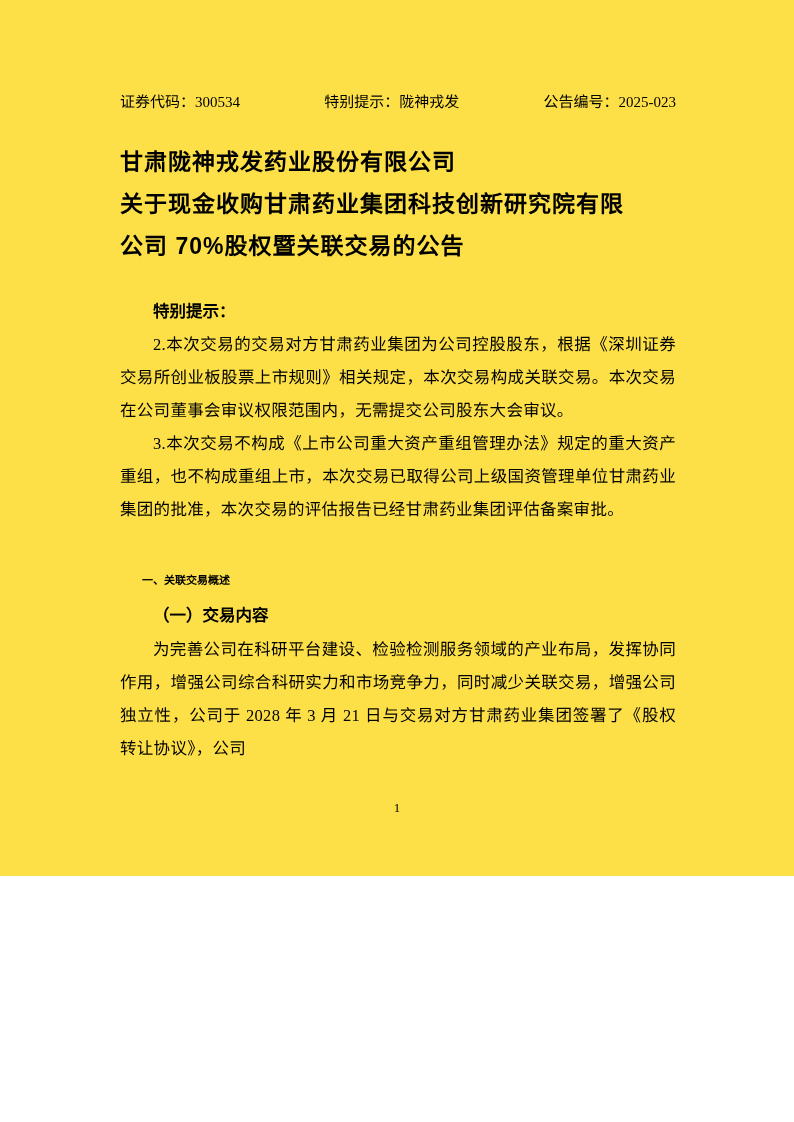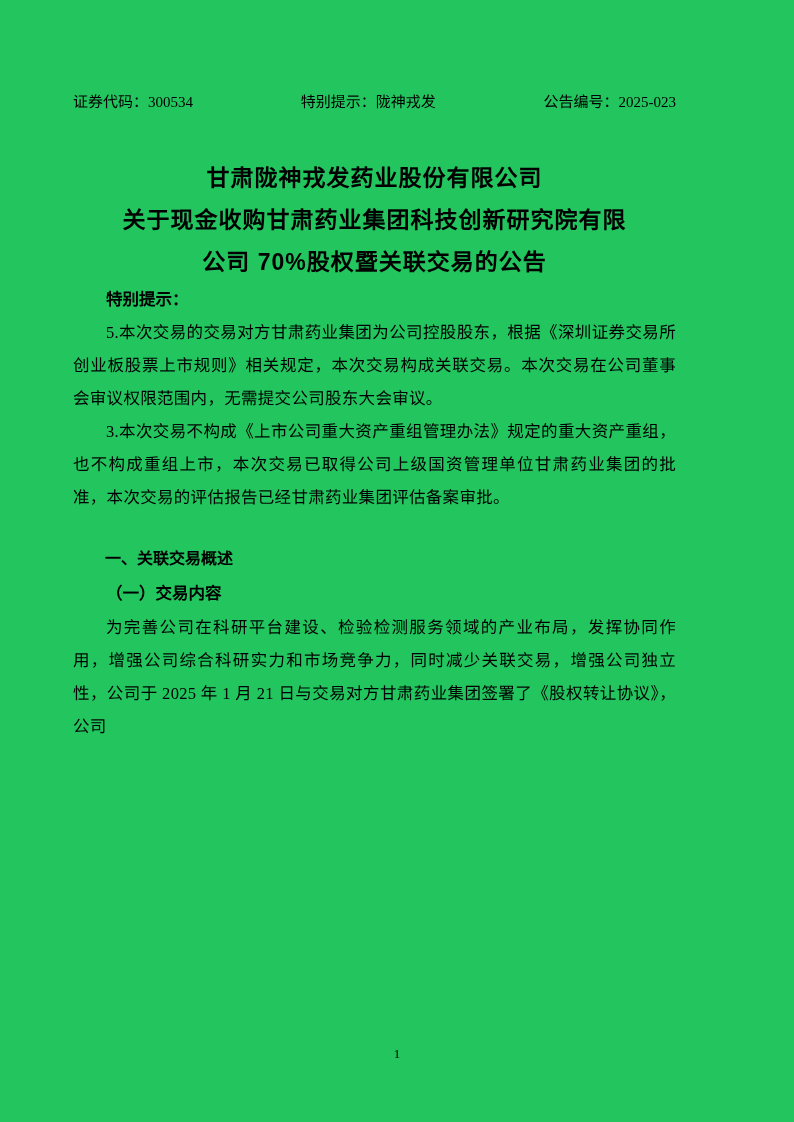--- a/index.html
+++ b/index.html
@@ -7,69 +7,70 @@
   body {
     width: 794px;
     height: 1122px;
     font-family: "Liberation Serif", "DejaVu Serif", serif;
     color: #000000;
     overflow: hidden;
   }
   .page {
     position: relative;
     width: 794px;
-    height: 1122px;
-    background: #22c55e;
-    padding: 90px 118px 0 73px;
+    height: 876px;
+    background: #fde047;
+    padding: 90px 118px 0 120px;
   }
   .doc-header {
     display: flex;
     justify-content: space-between;
     align-items: baseline;
     font-size: 15px;
     font-family: "Liberation Serif", "DejaVu Serif", serif;
     white-space: nowrap;
   }
   .doc-title {
-    margin-top: 46px;
-    text-align: center;
+    margin-top: 30px;
+    text-align: left;
     font-family: "Liberation Sans", "DejaVu Sans", sans-serif;
     font-weight: bold;
     font-size: 23px;
     line-height: 42px;
     letter-spacing: 1px;
   }
   .declaration {
     margin-top: 33px;
     font-family: "Liberation Sans", "DejaVu Sans", sans-serif;
     font-weight: bold;
     font-size: 16.5px;
     line-height: 33px;
     text-indent: 2em;
     text-align: justify;
   }
   .notice-heading {
+    margin-top: 28px;
     font-family: "Liberation Sans", "DejaVu Sans", sans-serif;
     font-weight: bold;
     font-size: 16.5px;
     line-height: 33px;
     text-indent: 2em;
   }
   .body-para {
     font-size: 16.5px;
     line-height: 33px;
     text-indent: 2em;
     text-align: justify;
     letter-spacing: 0.3px;
   }
   .section-heading {
-    margin-top: 28px;
+    margin-top: 38px;
     font-family: "Liberation Sans", "DejaVu Sans", sans-serif;
     font-weight: bold;
-    font-size: 16px;
+    font-size: 11px;
     line-height: 33px;
     text-indent: 2em;
   }
   .subsection-heading {
     font-family: "Liberation Sans", "DejaVu Sans", sans-serif;
     font-weight: bold;
     font-size: 16.5px;
     line-height: 36px;
     text-indent: 2em;
   }
@@ -96,22 +97,22 @@
 
   <div class="doc-title">
     <div>甘肃陇神戎发药业股份有限公司</div>
     <div>关于现金收购甘肃药业集团科技创新研究院有限</div>
     <div>公司 70%股权暨关联交易的公告</div>
   </div>
 
 
   <p class="notice-heading">特别提示：</p>
 
-  <p class="body-para">5.本次交易的交易对方甘肃药业集团为公司控股股东，根据《深圳证券交易所创业板股票上市规则》相关规定，本次交易构成关联交易。本次交易在公司董事会审议权限范围内，无需提交公司股东大会审议。</p>
+  <p class="body-para">2.本次交易的交易对方甘肃药业集团为公司控股股东，根据《深圳证券交易所创业板股票上市规则》相关规定，本次交易构成关联交易。本次交易在公司董事会审议权限范围内，无需提交公司股东大会审议。</p>
   <p class="body-para">3.本次交易不构成《上市公司重大资产重组管理办法》规定的重大资产重组，也不构成重组上市，本次交易已取得公司上级国资管理单位甘肃药业集团的批准，本次交易的评估报告已经甘肃药业集团评估备案审批。</p>
 
   <p class="section-heading">一、关联交易概述</p>
   <p class="subsection-heading">（一）交易内容</p>
-  <p class="body-para">为完善公司在科研平台建设、检验检测服务领域的产业布局，发挥协同作用，增强公司综合科研实力和市场竞争力，同时减少关联交易，增强公司独立性，公司于 2025 年 1 月 21 日与交易对方甘肃药业集团签署了《股权转让协议》，公司</p>
+  <p class="body-para">为完善公司在科研平台建设、检验检测服务领域的产业布局，发挥协同作用，增强公司综合科研实力和市场竞争力，同时减少关联交易，增强公司独立性，公司于 2028 年 3 月 21 日与交易对方甘肃药业集团签署了《股权转让协议》，公司</p>
 
   <div class="page-number">1</div>
 
 </div>
 
 </body></html>

